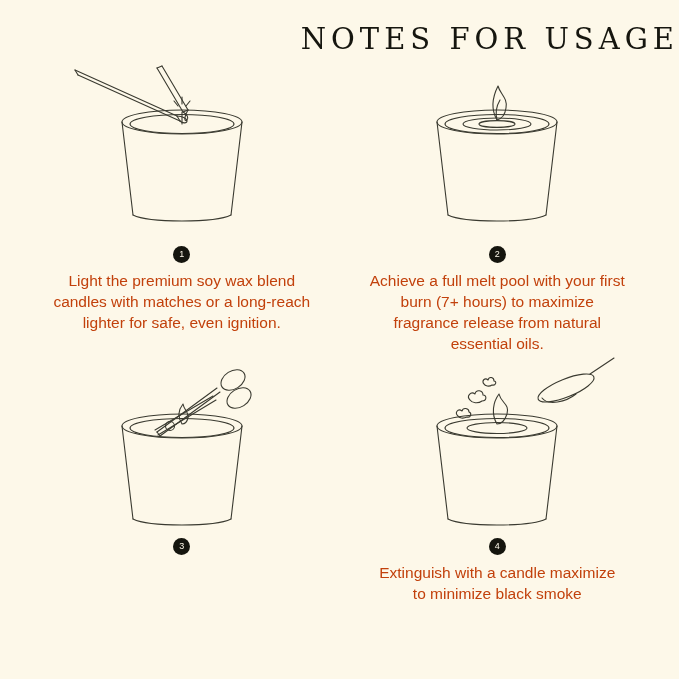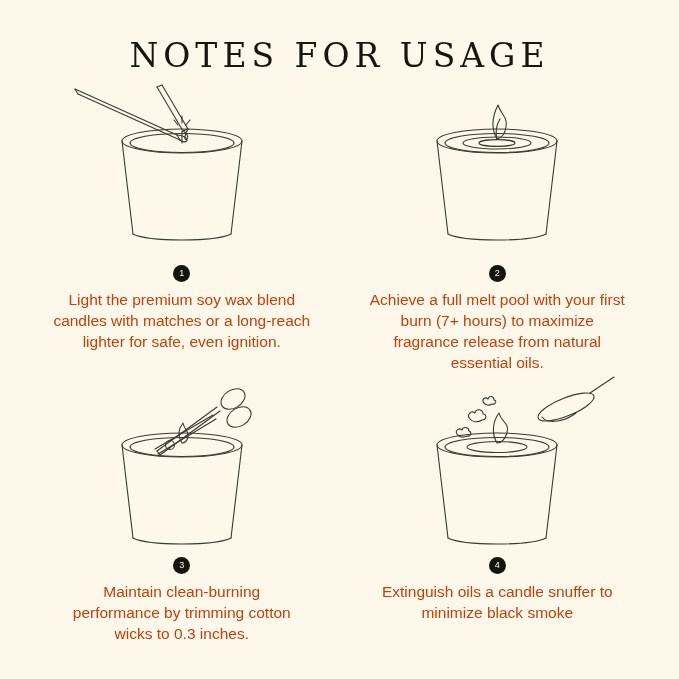--- a/index.html
+++ b/index.html
@@ -14,27 +14,27 @@
     color: #1d1d1b;
     overflow: hidden;
   }
   .page {
     position: relative;
     width: 679px;
     height: 679px;
     box-sizing: border-box;
   }
   .title {
-    text-align: center;
+    text-align: right;
     font-family: "DejaVu Serif", serif;
-    font-size: 33px;
+    font-size: 29px;
     letter-spacing: 5px;
     font-weight: 400;
     color: #16160f;
-    padding-top: 36px;
+    padding-top: 22px;
     margin: 0;
     text-transform: uppercase;
   }
   .grid {
     display: grid;
     grid-template-columns: 1fr 1fr;
     grid-template-rows: 1fr 1fr;
     width: 679px;
     height: 580px;
     box-sizing: border-box;
@@ -156,21 +156,20 @@
           <path d="M118 76 L176 42"></path>
           <path d="M121 81 L179 46"></path>
 
           <circle cx="133" cy="72" r="4.5"></circle>
 
           <ellipse cx="196" cy="26" rx="13" ry="9" transform="rotate(-32 196 26)"></ellipse>
           <ellipse cx="202" cy="44" rx="13" ry="9" transform="rotate(-32 202 44)"></ellipse>
         </svg>
       </div>
       <div class="badge">3</div>
-      <div class="caption">Maintain clean-burning performance by trimming cotton wicks to 0.3 inches.</div>
     </div>
 
     <div class="cell cell-4">
       <div class="art">
         <svg width="290" height="180" viewBox="0 0 290 180" fill="none" stroke="#3a3a30" stroke-width="1.1" stroke-linecap="round" stroke-linejoin="round">
           <ellipse cx="145" cy="72" rx="60" ry="12"></ellipse>
           <path d="M85 72 L96 165"></path>
           <path d="M205 72 L194 165"></path>
           <path d="M96 165 C112 173, 178 173, 194 165"></path>
           <ellipse cx="145" cy="74" rx="52" ry="9.5"></ellipse>
@@ -181,17 +180,17 @@
           <path d="M118 46 c-4 -4, 1 -9, 5 -6 c1 -5, 8 -4, 8 1 c4 0, 4 6, -1 6 c-4 3, -10 2, -12 -1 Z"></path>
           <path d="M106 62 c-4 -3, 0 -8, 4 -5 c1 -4, 7 -3, 7 1 c3 1, 2 6, -2 5 c-4 2, -8 1, -9 -1 Z"></path>
           <path d="M132 30 c-3 -3, 1 -7, 4 -4 c1 -4, 6 -3, 6 1 c3 0, 2 5, -2 4 c-3 2, -7 1, -8 -1 Z"></path>
 
           <ellipse cx="214" cy="34" rx="30" ry="9" transform="rotate(-22 214 34)"></ellipse>
           <path d="M190 44 C196 52, 214 48, 224 40"></path>
           <path d="M238 20 L262 4"></path>
         </svg>
       </div>
       <div class="badge">4</div>
-      <div class="caption">Extinguish oils a candle snuffer to minimize black smoke</div>
+      <div class="caption">Extinguish with a candle maximize to minimize black smoke</div>
     </div>
 
   </div>
 </div>
 
 </body></html>

